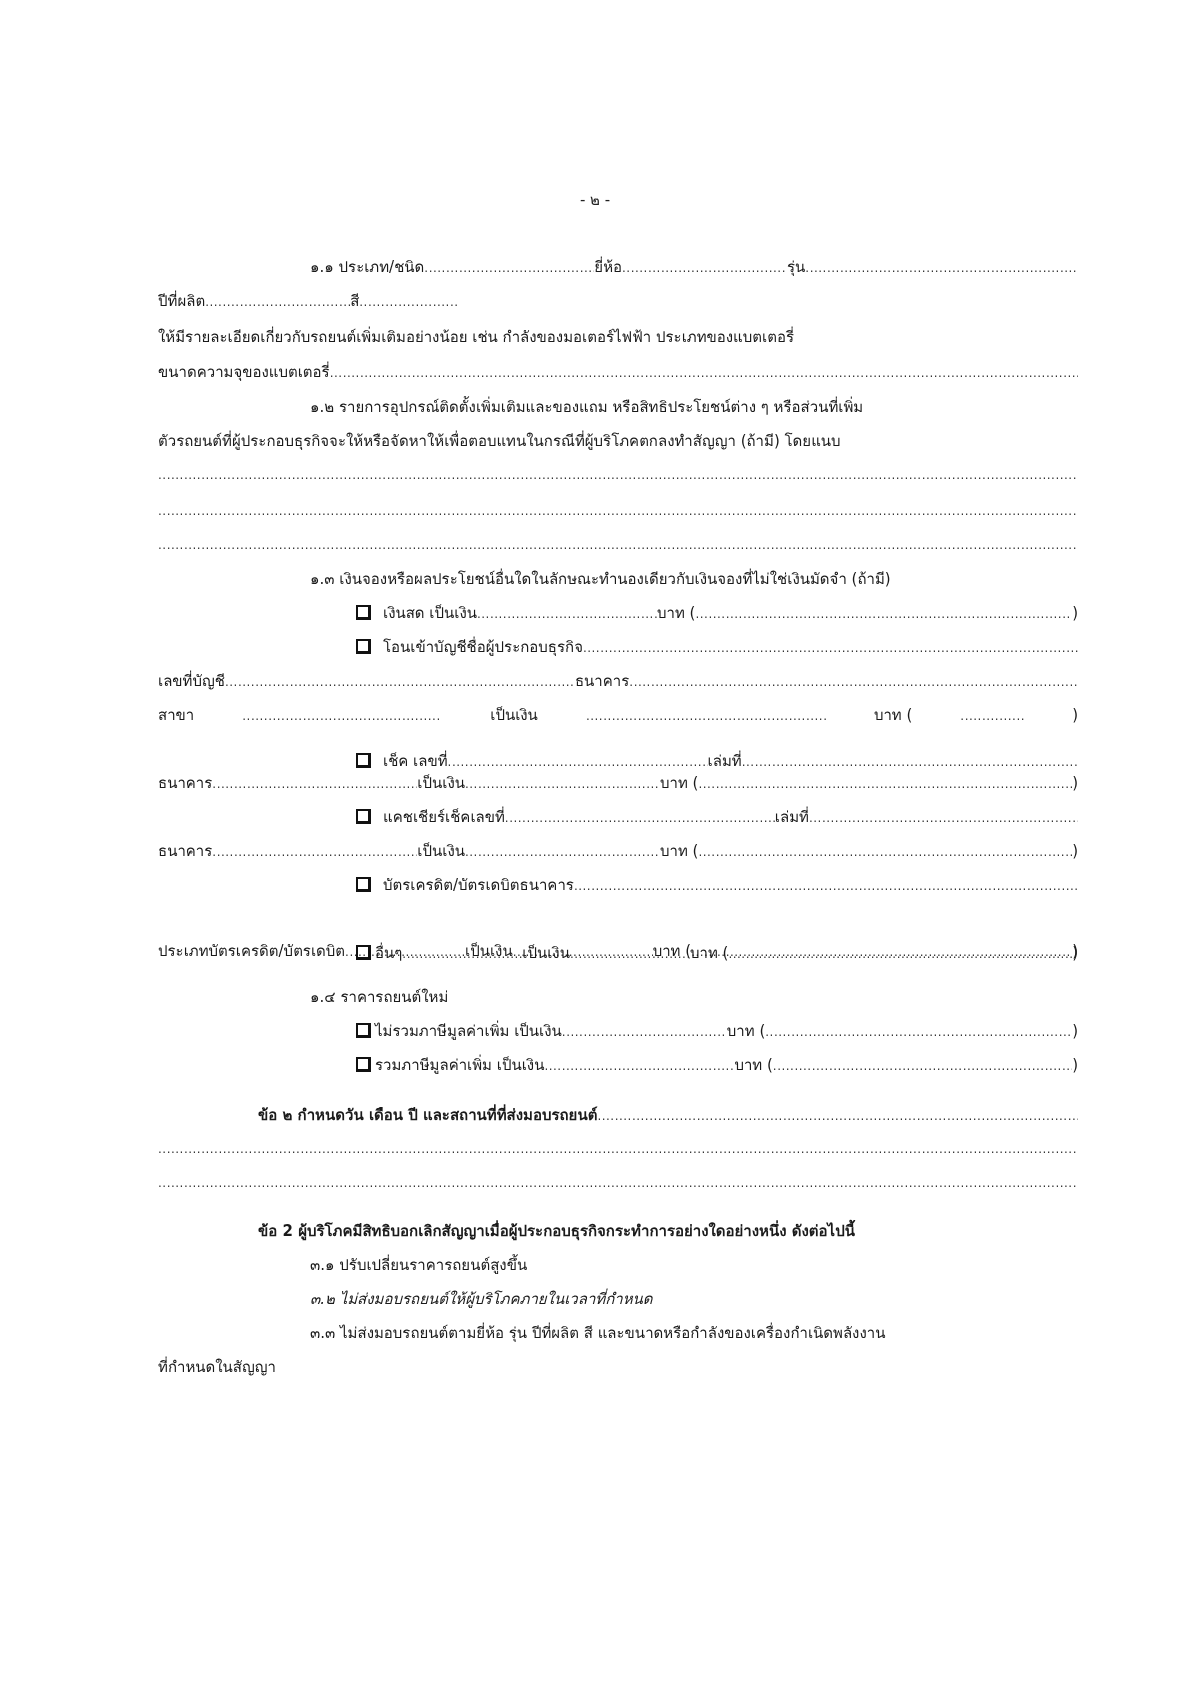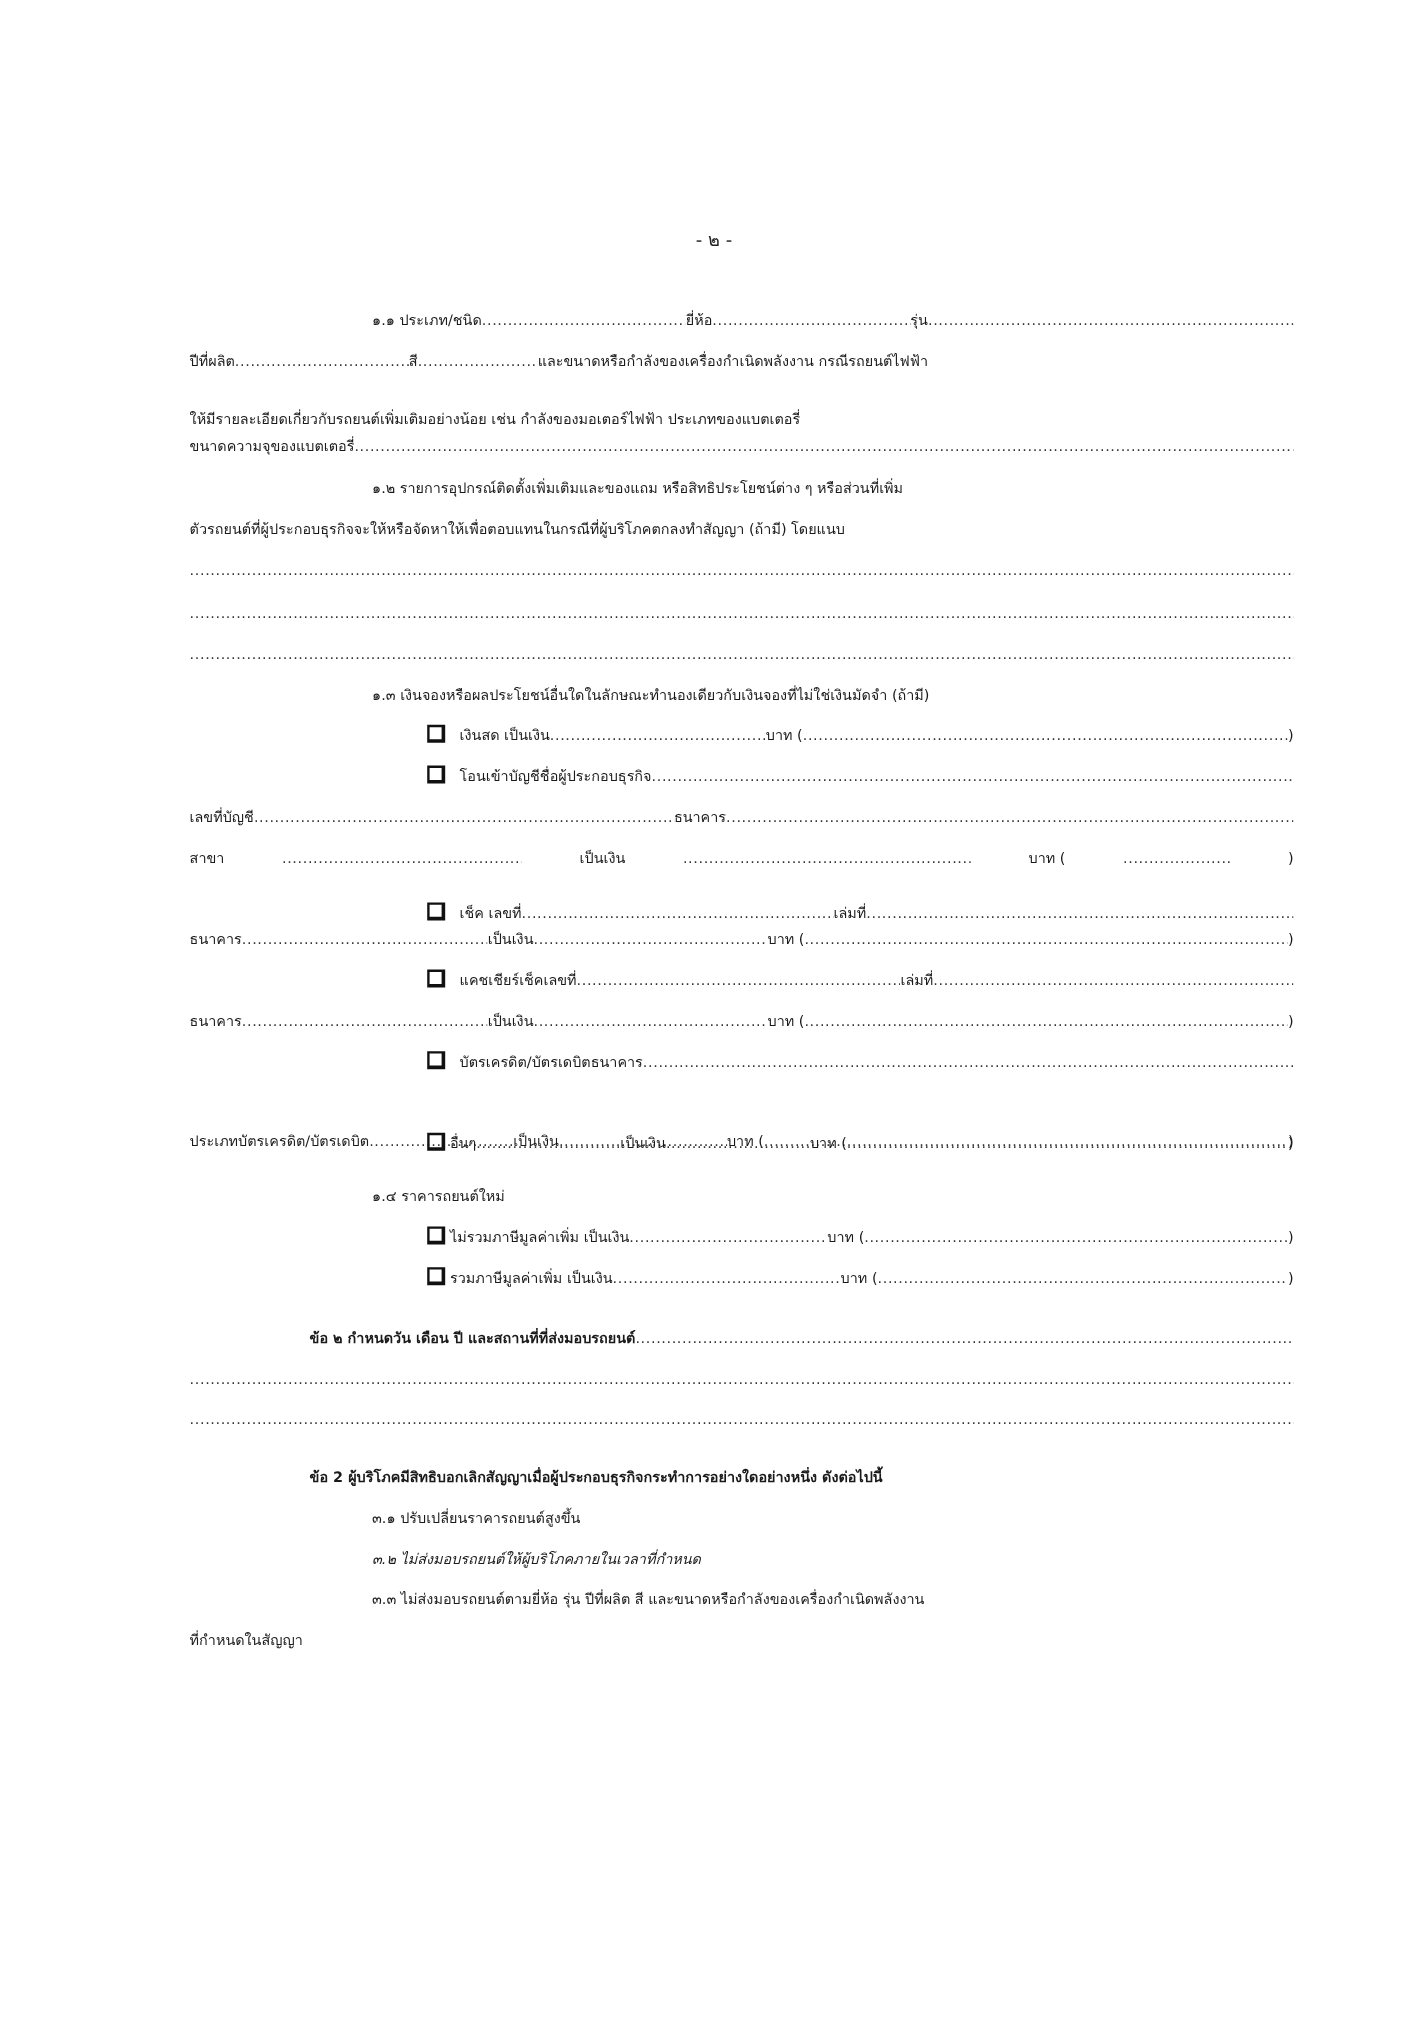--- a/index.html
+++ b/index.html
@@ -1,20 +1,20 @@
 <!DOCTYPE html>
 <html><head>
 <meta charset="utf-8">
 <style>
   html, body { margin: 0; padding: 0; background: #ffffff; }
   body { width: 1190px; height: 1683px; position: relative; overflow: hidden;
          font-family: "DejaVu Sans", sans-serif; color: #1a1a1a; }
   .page-num { position: absolute; top: 188px; left: 0; width: 1190px; text-align: center;
               font-size: 15px; color: #222; }
-  .ln { position: absolute; left: 158px; width: 920px; height: 34px; font-size: 12px;
+  .ln { position: absolute; left: 158px; width: 920px; height: 34px; font-size: 15px;
         line-height: 34px; white-space: nowrap; overflow: hidden; display: flex; align-items: baseline; }
   .dots { flex: 1 1 auto; overflow: hidden; white-space: nowrap; color: #333; font-size: 12px;
           letter-spacing: 0.5px; min-width: 20px; }
   .dots::after { content: "................................................................................................................................................................................................................................................................................................"; }
   .dotsf { flex: 0 0 auto; overflow: hidden; white-space: nowrap; color: #333; font-size: 12px; letter-spacing: 0.5px; display: inline-block; }
   .dotsf::after { content: "................................................................................................................................................................................................................................................................................................"; }
   .cb { display: inline-block; width: 15px; height: 15px; border: 2.5px solid #111; border-right-width: 3px; border-bottom-width: 3px;
         margin-right: 12px; position: relative; top: 2px; box-sizing: border-box; flex: 0 0 auto; }
   .cb.tight { margin-right: 4px; }
   .bold { font-weight: bold; }
@@ -32,23 +32,22 @@
   <span class="t"> ยี่ห้อ</span>
   <span class="dotsf" style="width:165px;"></span>
   <span class="t">รุ่น</span>
   <span class="dots"></span>
 </div>
 <div class="ln" style="top:284px;">
   <span class="t">ปีที่ผลิต</span>
   <span class="dotsf" style="width:145px;"></span>
   <span class="t"> สี</span>
   <span class="dotsf" style="width:100px;"></span>
-  <span class="t"> และขนาดหรือกำลังของเครื่องกำเนิดพลังงาน กรณีรถยนต์ไฟฟ้า</span>
-</div>
-<div class="ln" style="top:320px;margin-top:12px;">
+</div>
+<div class="ln" style="top:320px;">
   <span class="t">ให้มีรายละเอียดเกี่ยวกับรถยนต์เพิ่มเติมอย่างน้อย เช่น กำลังของมอเตอร์ไฟฟ้า ประเภทของแบตเตอรี่</span>
 </div>
 <div class="ln" style="top:355px;">
   <span class="t">ขนาดความจุของแบตเตอรี่</span>
   <span class="dots"></span>
 </div>
 
 <div class="ln" style="top:390px;">
   <span class="t" style="width:152px;"></span>
   <span class="t">๑.๒ รายการอุปกรณ์ติดตั้งเพิ่มเติมและของแถม หรือสิทธิประโยชน์ต่าง ๆ หรือส่วนที่เพิ่ม</span>

